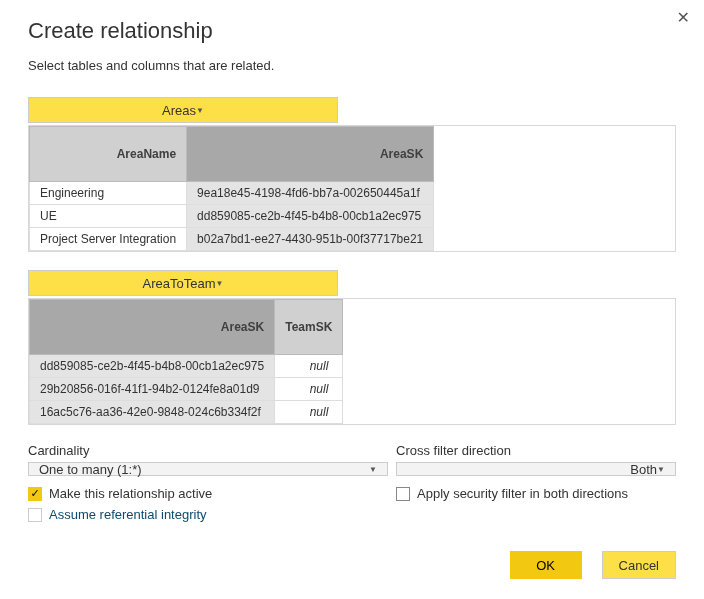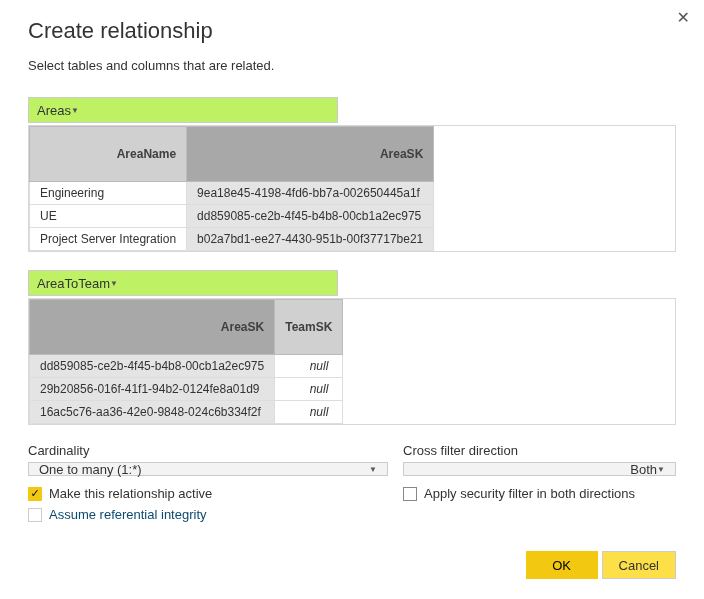--- a/index.html
+++ b/index.html
@@ -35,24 +35,24 @@
   }
   .subtitle {
     font-size: 13px;
     color: #333;
     margin-bottom: 24px;
   }
   .table-select {
     width: 310px;
     height: 26px;
     border: 1px solid #ccc;
-    background: #bef264;
-    display: flex;
-    align-items: center;
-    justify-content: flex-start;
+    background: #fde047;
+    display: flex;
+    align-items: center;
+    justify-content: center;
     padding: 12px 8px;
     margin-bottom: 2px;
     cursor: pointer;
     font-size: 13px;
   }
   .caret {
     font-size: 8px;
     color: #555;
   }
   .preview-box {
@@ -83,21 +83,21 @@
   table.preview td.sel {
     background: #e4e4e4;
   }
   table.preview td.null {
     font-style: italic;
     text-align: right;
     padding-right: 14px;
   }
   .options-row {
     display: flex;
-    gap: 15px;
+    gap: 8px;
     margin-top: 6px;
   }
   .options-col { flex: 1; }
   .options-col.left { flex: 0 0 360px; }
   .field-label {
     font-size: 13px;
     color: #333;
     margin-bottom: 4px;
   }
   .dropdown {
@@ -137,21 +137,21 @@
     background: #f2c811;
     border-color: #f2c811;
     color: #000;
   }
   .chk.disabled { border-color: #ccc; }
   .footer {
     position: absolute;
     bottom: 20px;
     right: 28px;
     display: flex;
-    gap: 4px;
+    gap: 20px;
   }
   .btn {
     min-width: 72px;
     height: 28px;
     border: 1px solid #ccc;
     background: #fde047;
     display: inline-flex;
     align-items: center;
     justify-content: center;
     font-size: 13px;

